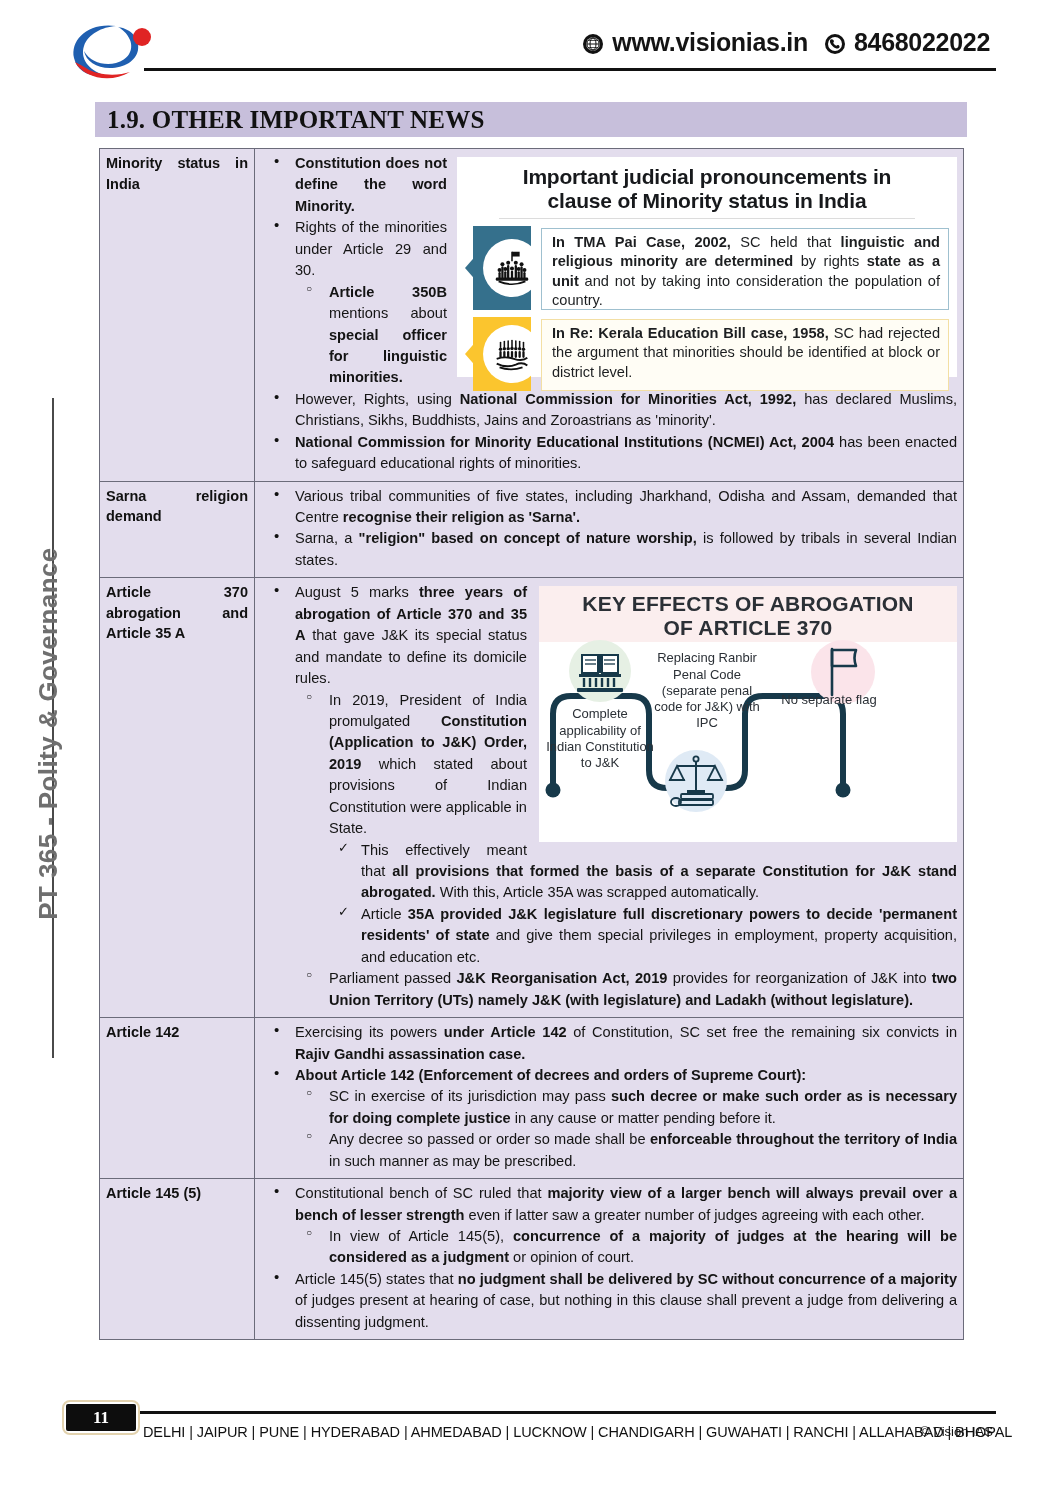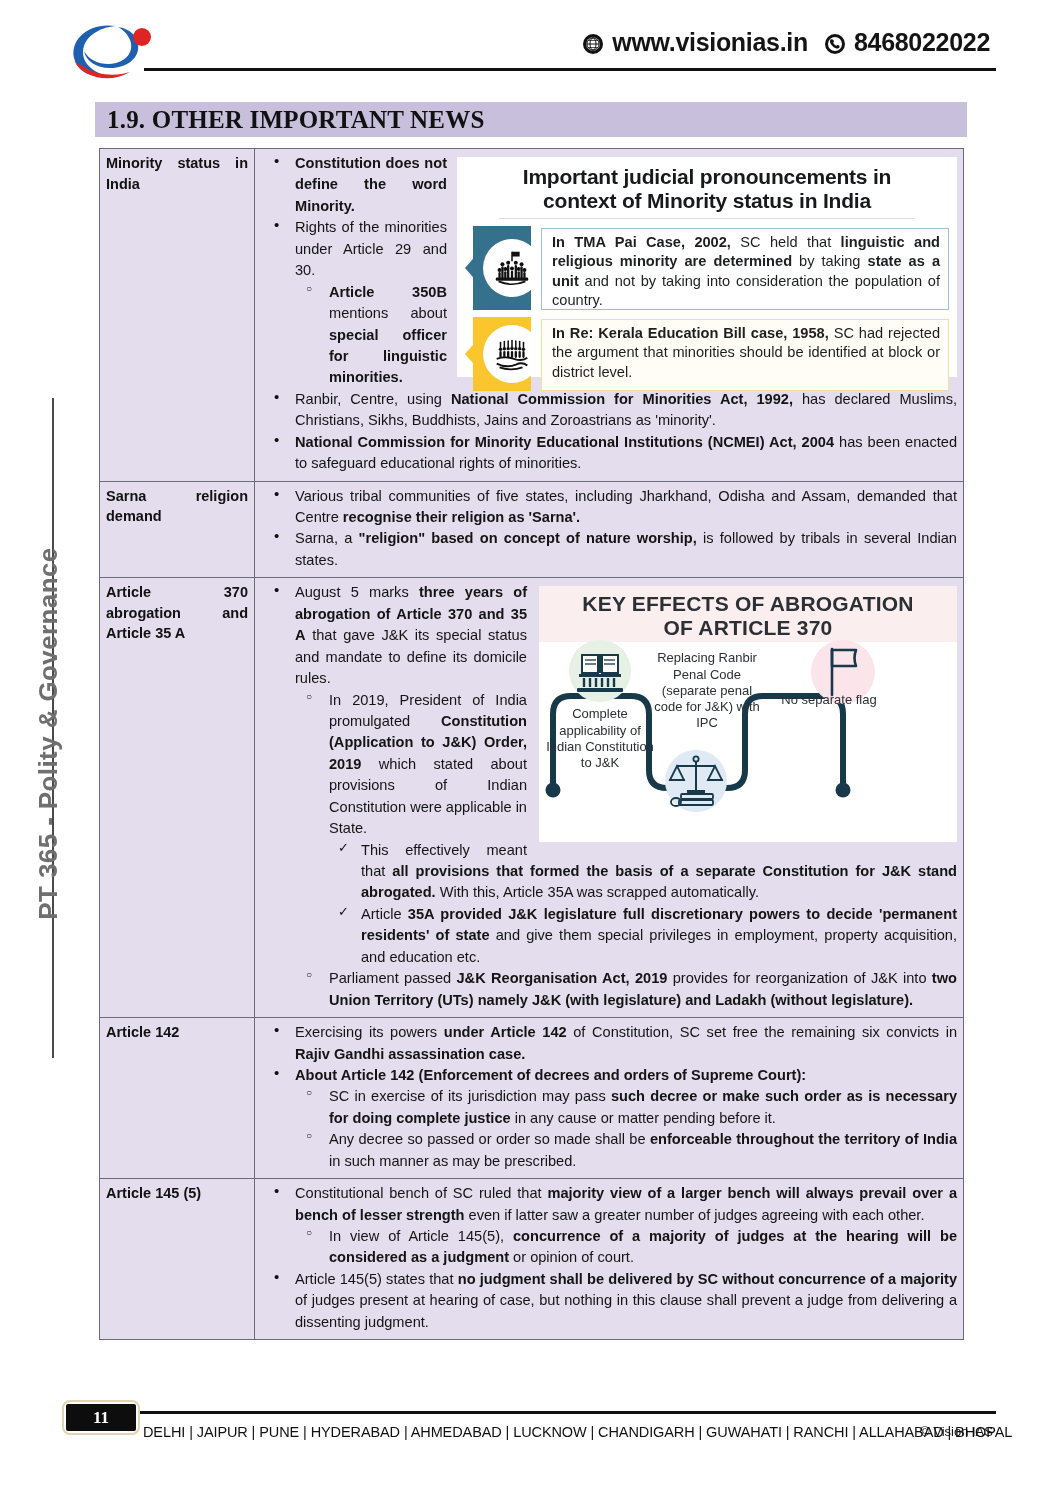--- a/index.html
+++ b/index.html
@@ -250,21 +250,21 @@
   <tbody>
       <tr>
     <td>
       <div class="lbl">Minority status in India</div>
     </td>
     <td>
 
       <div class="info1">
         <div class="info1-title">
           <div>Important judicial pronouncements in</div>
-          <div>context of Minority status in India</div>
+          <div>clause of Minority status in India</div>
         </div>
         <div class="info1-sep"></div>
 
         <div class="info-card">
           <div class="chev">
             <div class="sq card-blue"></div>
             <div class="pt card-blue-pt"></div>
             <div class="circ">
               <svg viewBox="0 0 46 46" width="44" height="44">
                 <line x1="23" y1="6" x2="23" y2="16" stroke="#111" stroke-width="1.6"></line>
@@ -290,21 +290,21 @@
                   <line x1="30" y1="27.5" x2="30" y2="33"></line>
                       <line x1="33" y1="22.5" x2="33" y2="33"></line>
                   <line x1="36" y1="28.5" x2="36" y2="33"></line>
                 </g>
                 <rect x="6" y="33" width="34" height="3.4" rx="1.4" fill="#111"></rect>
                 <path d="M9 37 q14 6 28 0" fill="none" stroke="#111" stroke-width="1.8"></path>
               </svg>
             </div>
           </div>
           <div class="card-body card-blue-body">
-            <b>In TMA Pai Case, 2002,</b><span> SC held that </span><b>linguistic and religious minority are determined</b><span> by taking </span><b>state as a unit</b><span> and not by taking into consideration the population of country.</span>
+            <b>In TMA Pai Case, 2002,</b><span> SC held that </span><b>linguistic and religious minority are determined</b><span> by rights </span><b>state as a unit</b><span> and not by taking into consideration the population of country.</span>
           </div>
         </div>
 
         <div class="info-card" style="height:74px;">
           <div class="chev" style="height:74px;">
             <div class="sq card-yel" style="height:74px;"></div>
             <div class="pt card-yel-pt" style="top:21px;"></div>
             <div class="circ" style="top:8px;">
               <svg viewBox="0 0 46 46" width="44" height="44">
                 <g stroke="#111" stroke-width="1.6" stroke-linecap="round">
@@ -357,21 +357,21 @@
           <ul class="l2">
             <li>
               <div class="txt">
                 <b>Article 350B</b><span> mentions about </span><b>special officer for linguistic minorities.</b>
               </div>
             </li>
           </ul>
         </li>
         <li>
           <div class="txt">
-            <span>Ranbir, Centre, using </span><b>National Commission for Minorities Act, 1992,</b><span> has declared Muslims, Christians, Sikhs, Buddhists, Jains and Zoroastrians as 'minority'.</span>
+            <span>However, Rights, using </span><b>National Commission for Minorities Act, 1992,</b><span> has declared Muslims, Christians, Sikhs, Buddhists, Jains and Zoroastrians as 'minority'.</span>
           </div>
         </li>
         <li>
           <div class="txt">
             <b>National Commission for Minority Educational Institutions (NCMEI) Act, 2004</b><span> has been enacted to safeguard educational rights of minorities.</span>
           </div>
         </li>
       </ul>
     </td>
   </tr>

